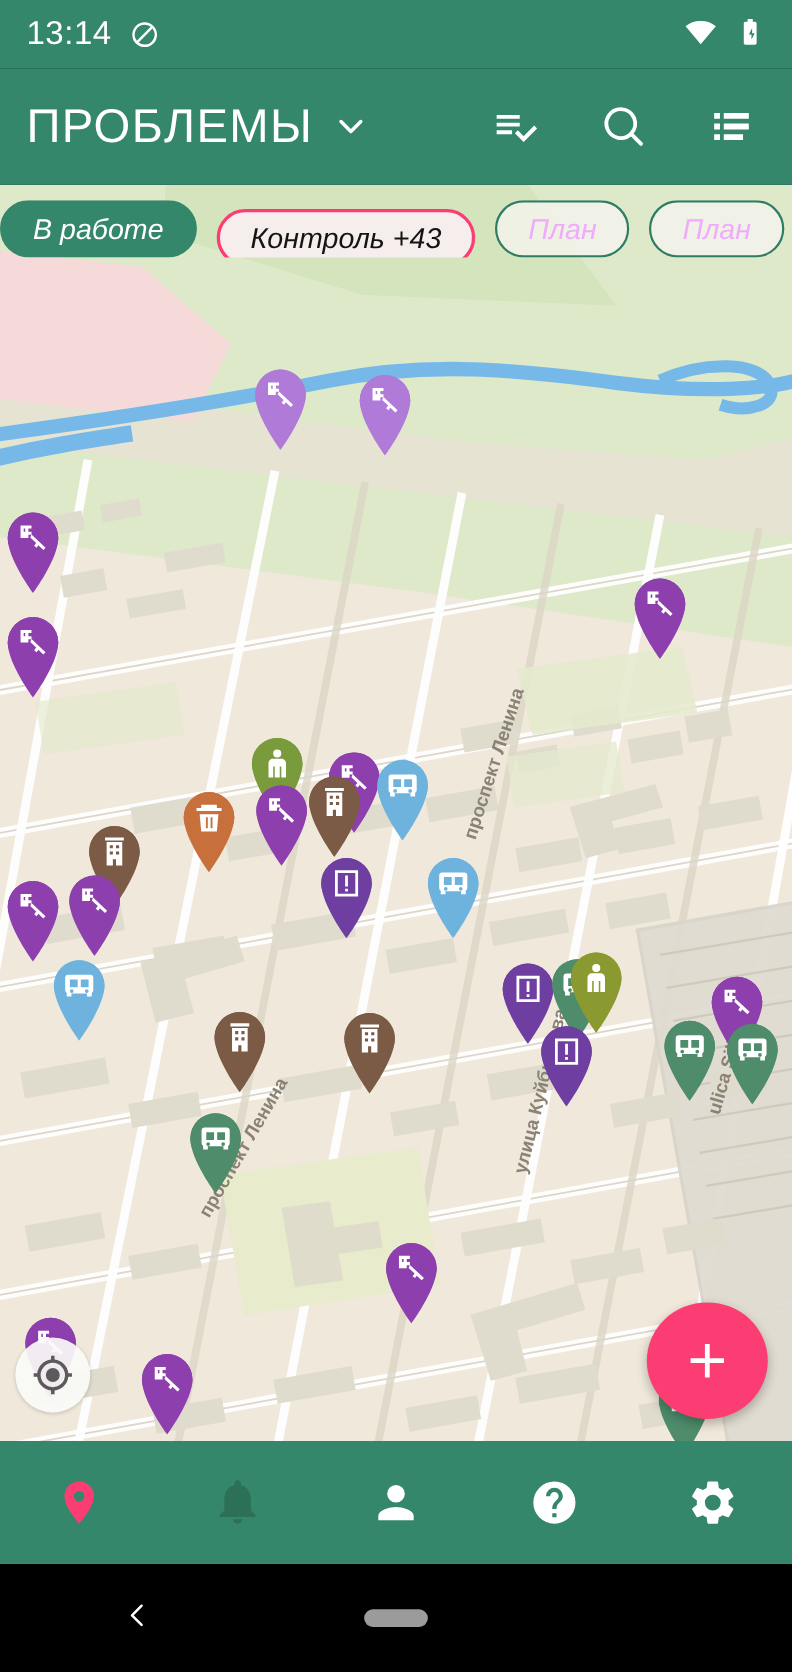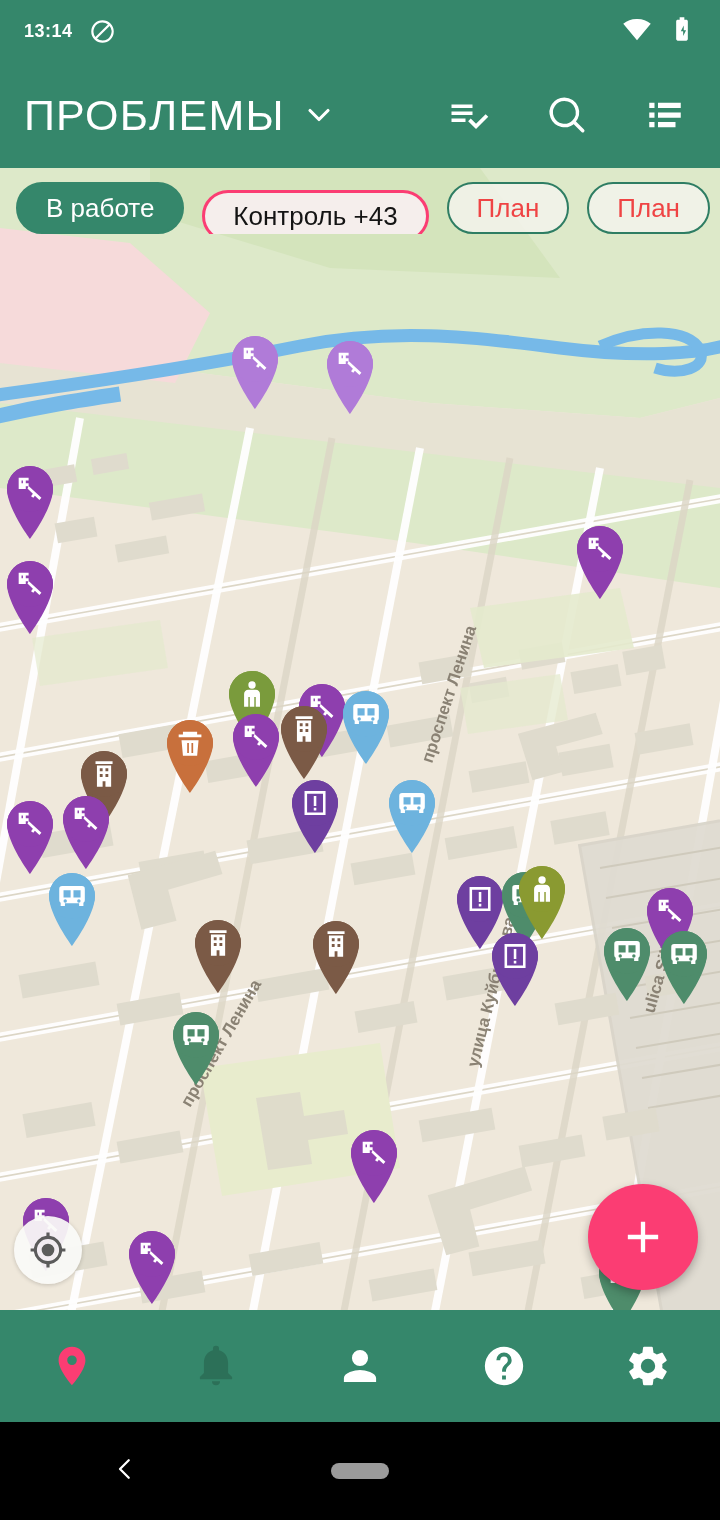--- a/index.html
+++ b/index.html
@@ -7,21 +7,21 @@
   body { font-family:"Liberation Sans", sans-serif; overflow:hidden; }
 
   #phone { position:relative; width:720px; height:1520px; overflow:hidden; background:#000; }
 
   
   .statusbar {
     position:absolute; top:0; left:0; width:720px; height:62px;
     background:#35876B; display:flex; align-items:center;
     padding:0 24px; color:#fff;
   }
-  .sb-time { font-size:18px; letter-spacing:.5px; font-weight:700; }
+  .sb-time { font-size:30px; letter-spacing:.5px; font-weight:400; }
   .sb-dnd { margin-left:16px; display:flex; align-items:center; }
   .sb-spacer { flex:1; }
   .sb-right { display:flex; align-items:center; gap:16px; }
 
   
   .appbar {
     position:absolute; top:62px; left:0; width:720px; height:106px;
     background:#35876B; display:flex; align-items:center; padding:0 24px;
   }
   .appbar-title {
@@ -36,30 +36,30 @@
   
   .map {
     position:absolute; top:168px; left:0; width:720px; height:1142px;
     background:#EFE8DB; overflow:hidden;
   }
   .map svg { position:absolute; top:0; left:0; }
 
   
   .chipbar {
     position:absolute; top:182px; left:0; width:720px; height:52px;
-    display:flex; align-items:center; gap:18px; padding-left:16px;
-    overflow:hidden; z-index:40;
+    display:flex; align-items:center; gap:18px; padding-left:0;
+    overflow:hidden; z-index:40;font-style:italic;
   }
   .chip {
     height:52px; border-radius:26px; display:flex; align-items:center;
     justify-content:center; padding:0 28px; font-size:26px; white-space:nowrap;
     flex:0 0 auto;
   }
   .chip.selected { background:#35876B; color:#ffffff; border:2px solid #35876B; }
-  .chip.outline  { background:rgba(243,243,235,.88); color:#ef4444; border:2px solid #2E7D63; }
+  .chip.outline  { background:rgba(243,243,235,.88); color:#f0abfc; border:2px solid #2E7D63; }
   .chip.alert    { background:rgba(250,240,243,.86); color:#141414; border:3px solid #FB3D73;margin-top:16px; }
 
   
   .loc-btn {
     position:absolute; left:14px; top:1216px; width:68px; height:68px;
     border-radius:50%; background:rgba(250,250,248,.93);
     display:flex; align-items:center; justify-content:center; z-index:45;
     box-shadow:0 1px 4px rgba(0,0,0,.18);
   }
 

